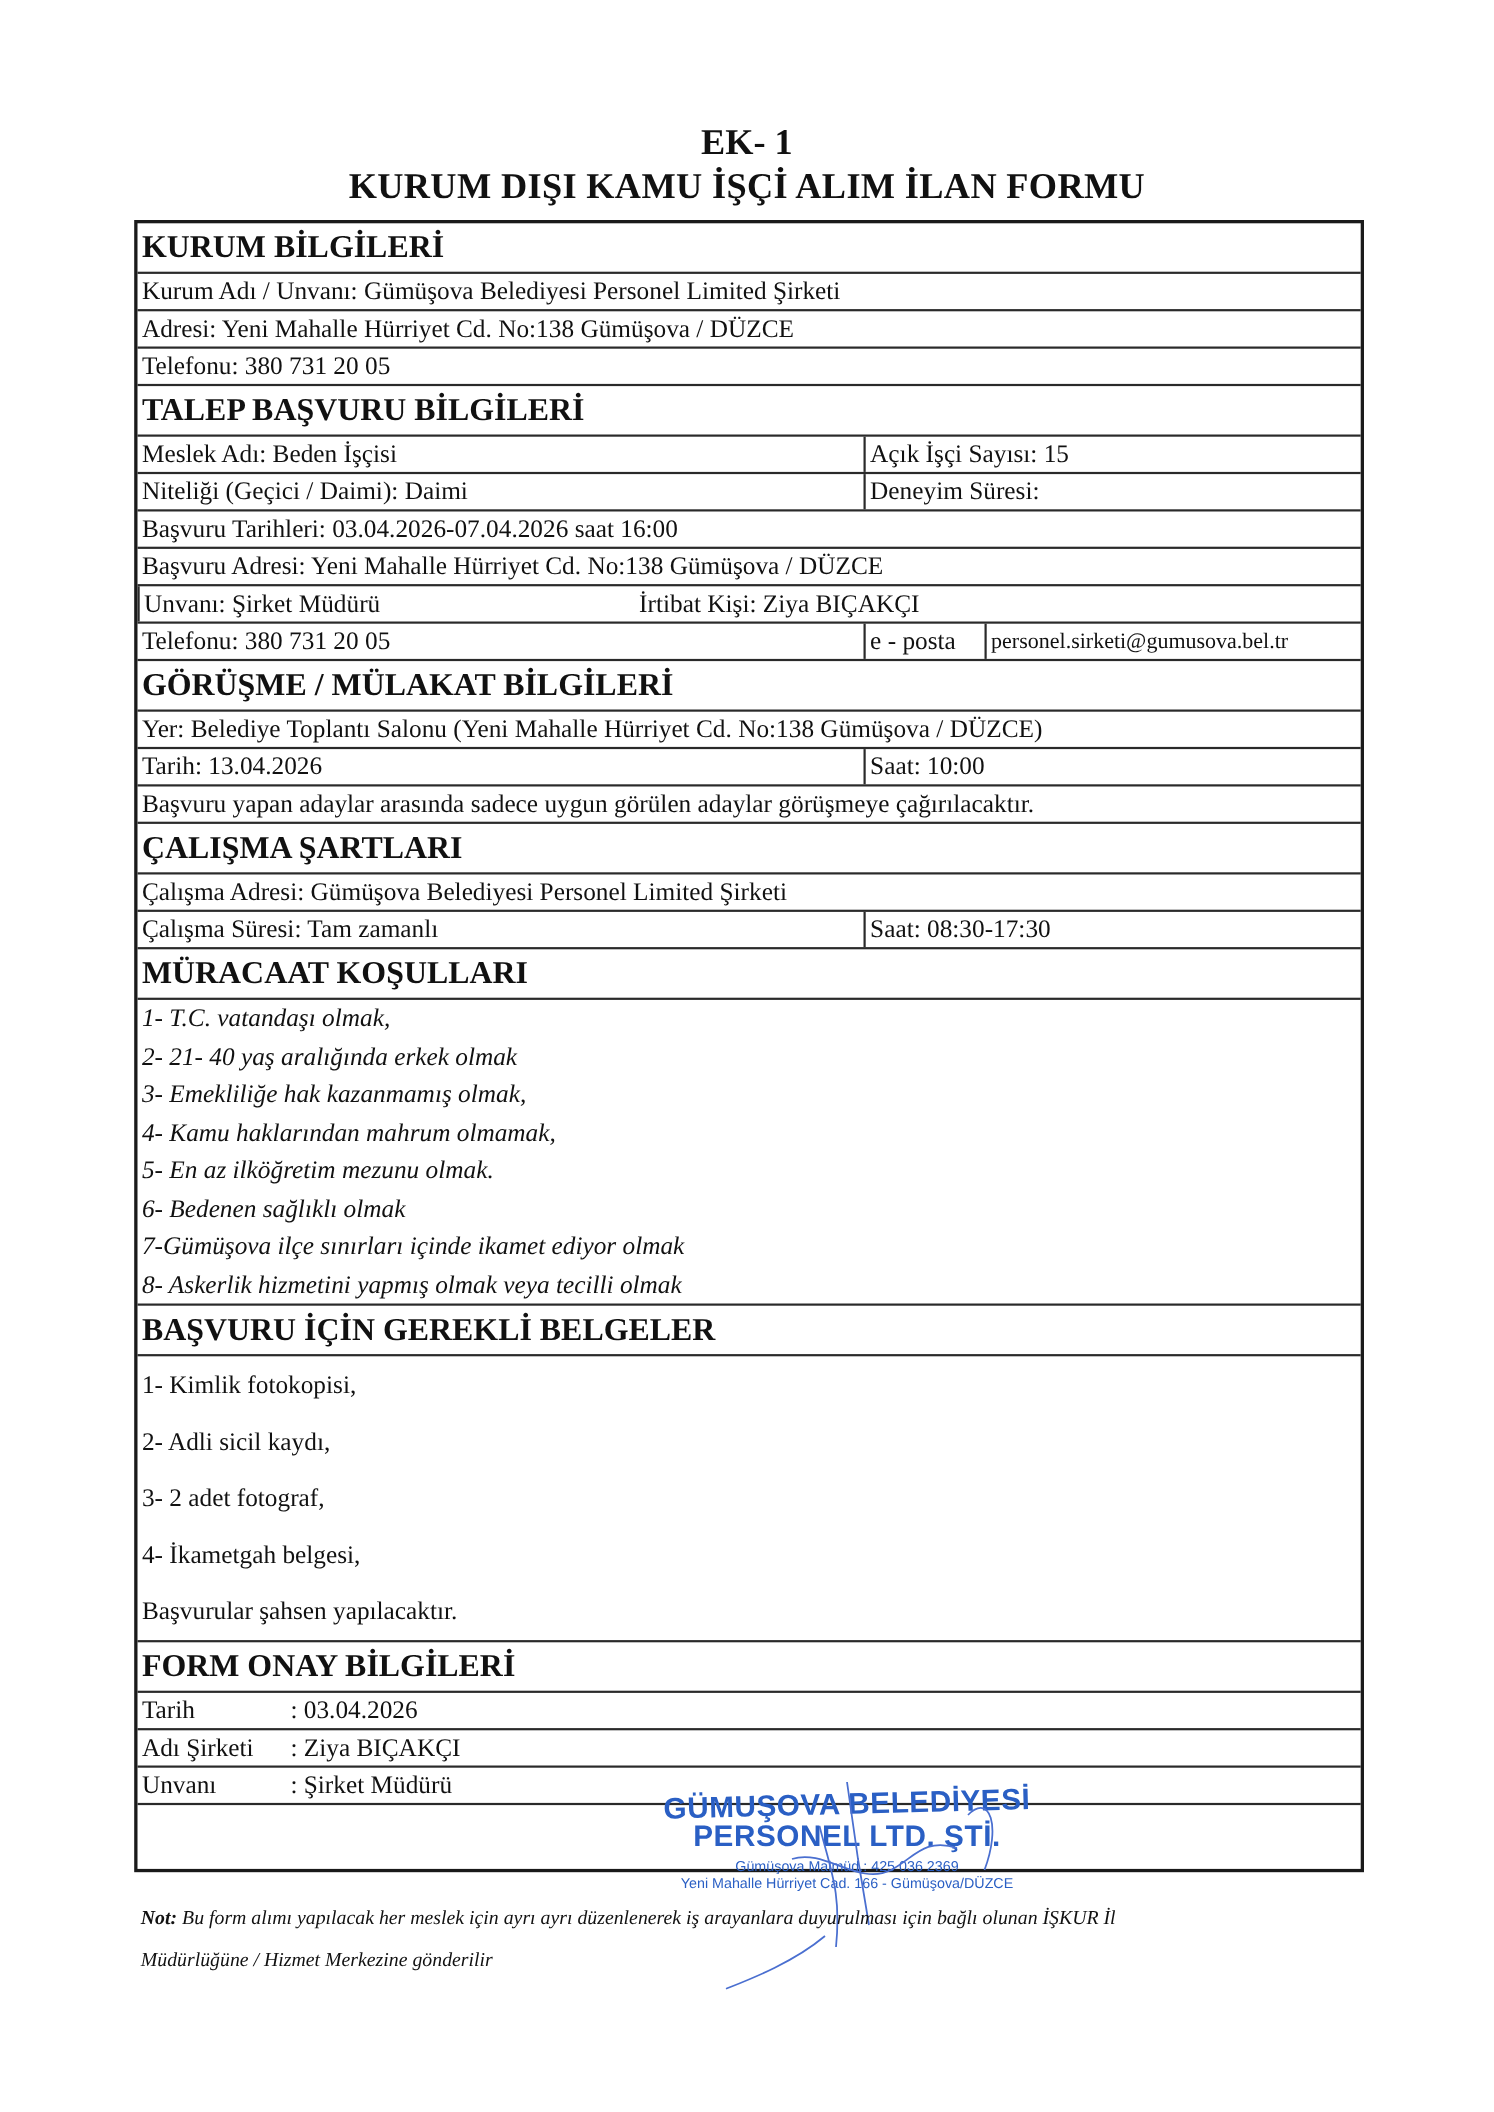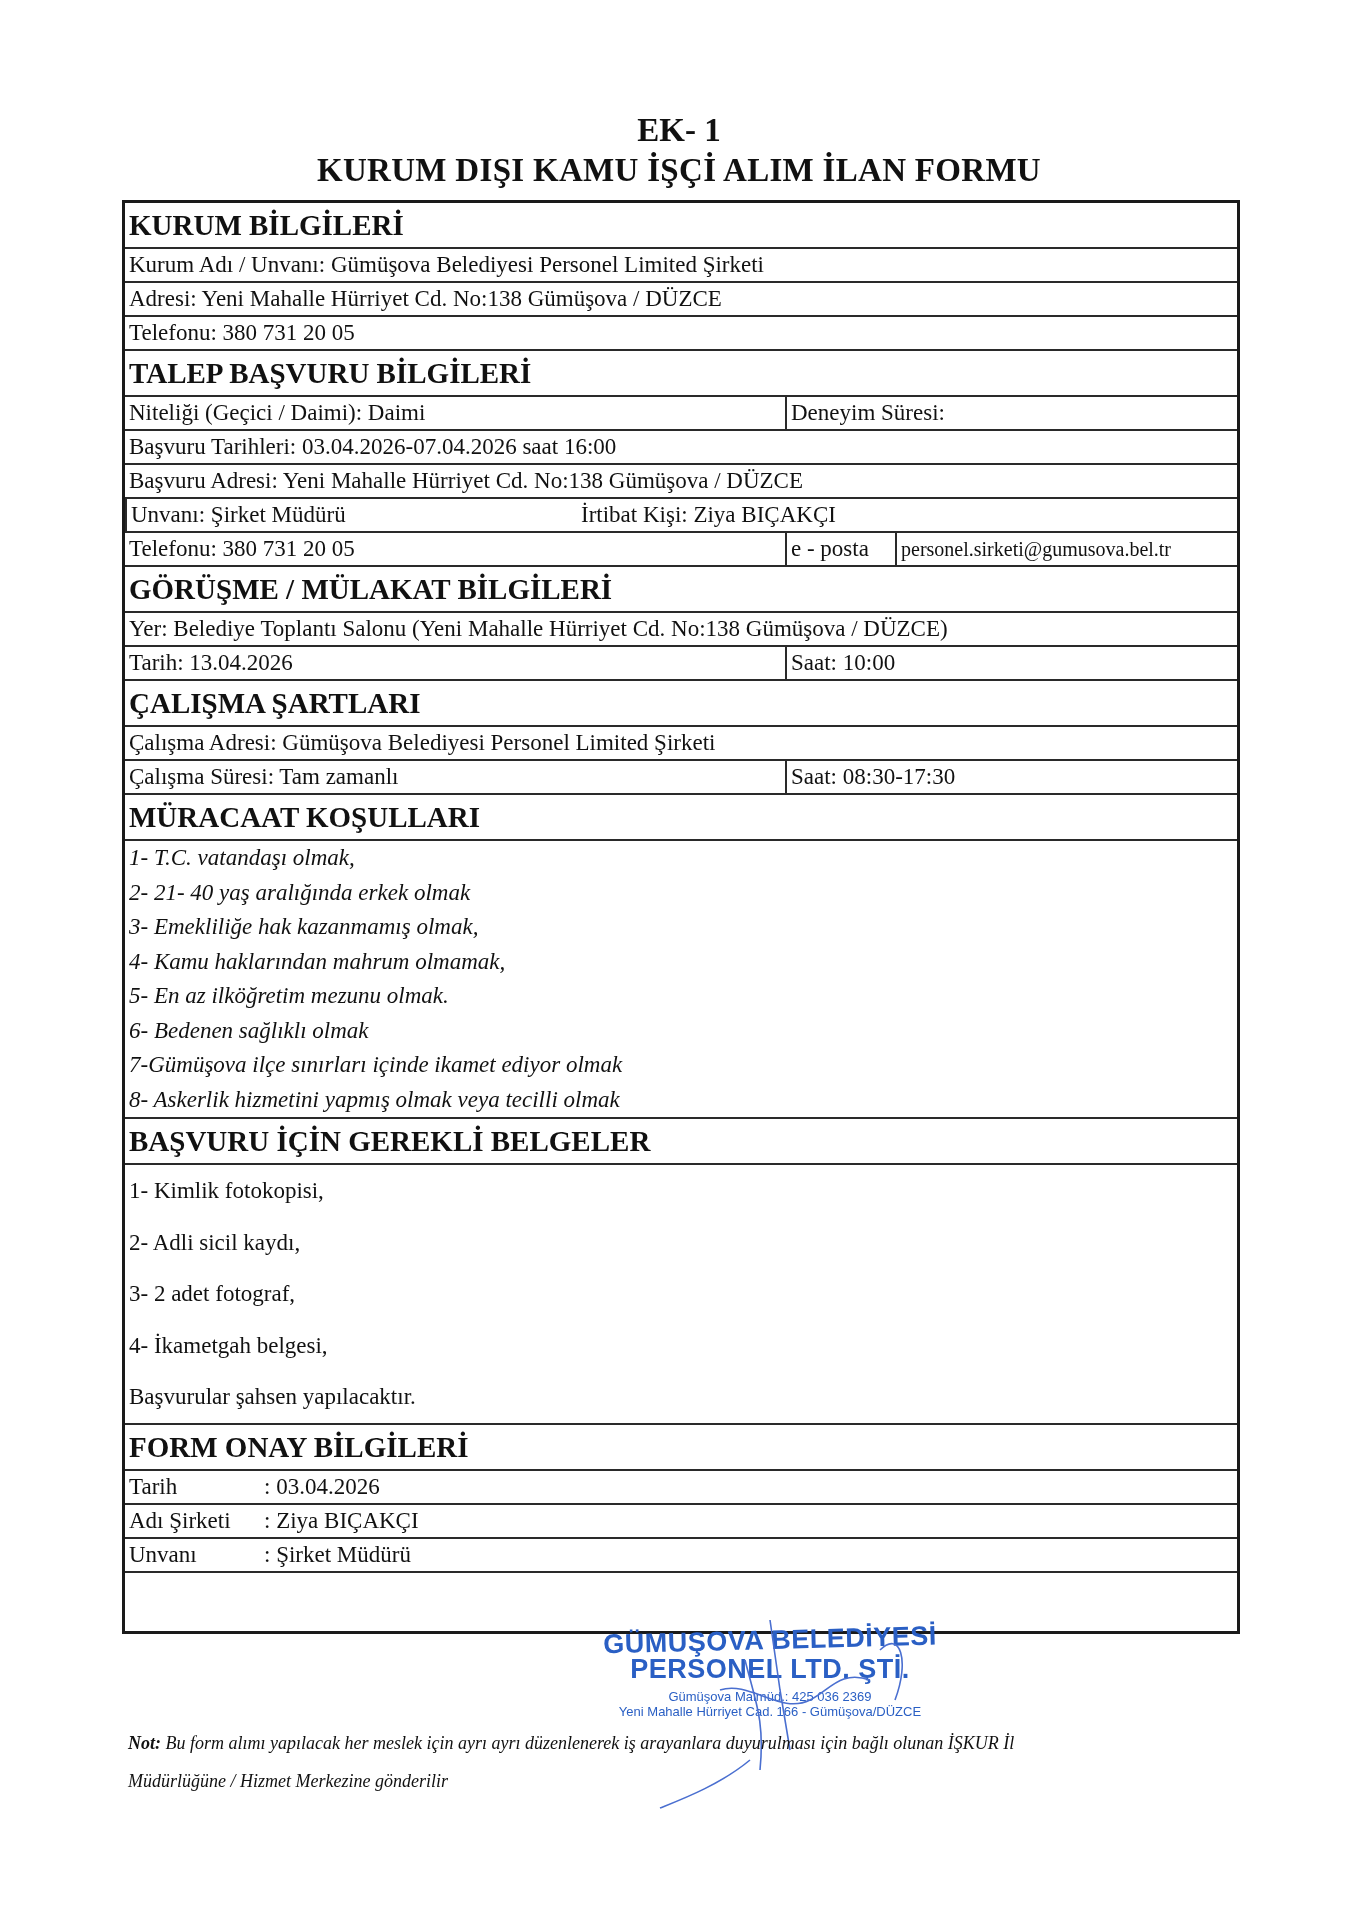--- a/index.html
+++ b/index.html
@@ -51,20 +51,24 @@
     <div class="cell">Adresi: Yeni Mahalle Hürriyet Cd. No:138 Gümüşova / DÜZCE</div>
   </div>
   <div class="row">
     <div class="cell">Telefonu: 380 731 20 05</div>
   </div>
 
   <div class="row">
     <div class="hdr">TALEP BAŞVURU BİLGİLERİ</div>
   </div>
   <div class="row">
+    <div class="cell c-left">Meslek Adı: Beden İşçisi</div>
+    <div class="cell split c-right">Açık İşçi Sayısı: 15</div>
+  </div>
+  <div class="row">
     <div class="cell c-left">Niteliği (Geçici / Daimi): Daimi</div>
     <div class="cell split c-right">Deneyim Süresi:</div>
   </div>
   <div class="row">
     <div class="cell">Başvuru Tarihleri: 03.04.2026-07.04.2026  saat 16:00</div>
   </div>
   <div class="row">
     <div class="cell">Başvuru Adresi: Yeni Mahalle Hürriyet Cd. No:138 Gümüşova / DÜZCE</div>
   </div>
   <div class="row">
@@ -79,20 +83,23 @@
 
   <div class="row">
     <div class="hdr">GÖRÜŞME / MÜLAKAT BİLGİLERİ</div>
   </div>
   <div class="row">
     <div class="cell">Yer: Belediye Toplantı Salonu (Yeni Mahalle Hürriyet Cd. No:138 Gümüşova / DÜZCE)</div>
   </div>
   <div class="row">
     <div class="cell c-left">Tarih: 13.04.2026</div>
     <div class="cell split c-right">Saat: 10:00</div>
+  </div>
+  <div class="row">
+    <div class="cell">Başvuru yapan adaylar arasında sadece uygun görülen adaylar görüşmeye çağırılacaktır.</div>
   </div>
 
   <div class="row">
     <div class="hdr">ÇALIŞMA ŞARTLARI</div>
   </div>
   <div class="row">
     <div class="cell">Çalışma Adresi: Gümüşova Belediyesi Personel Limited Şirketi</div>
   </div>
   <div class="row">
     <div class="cell c-left">Çalışma Süresi: Tam zamanlı</div>

